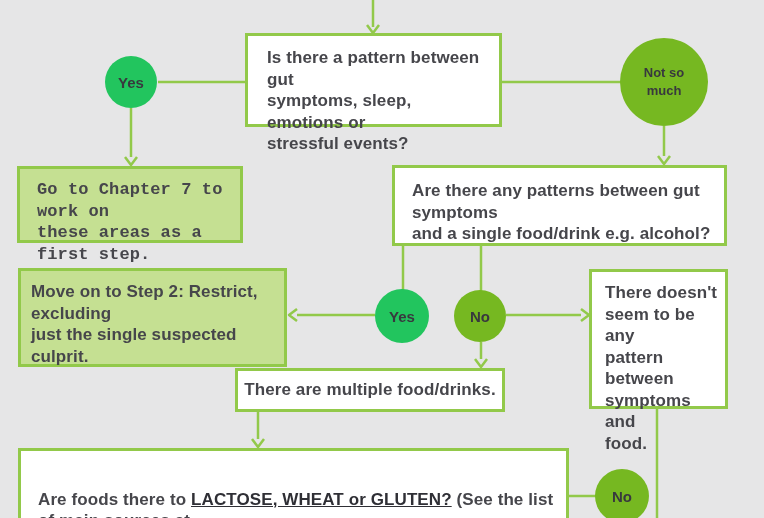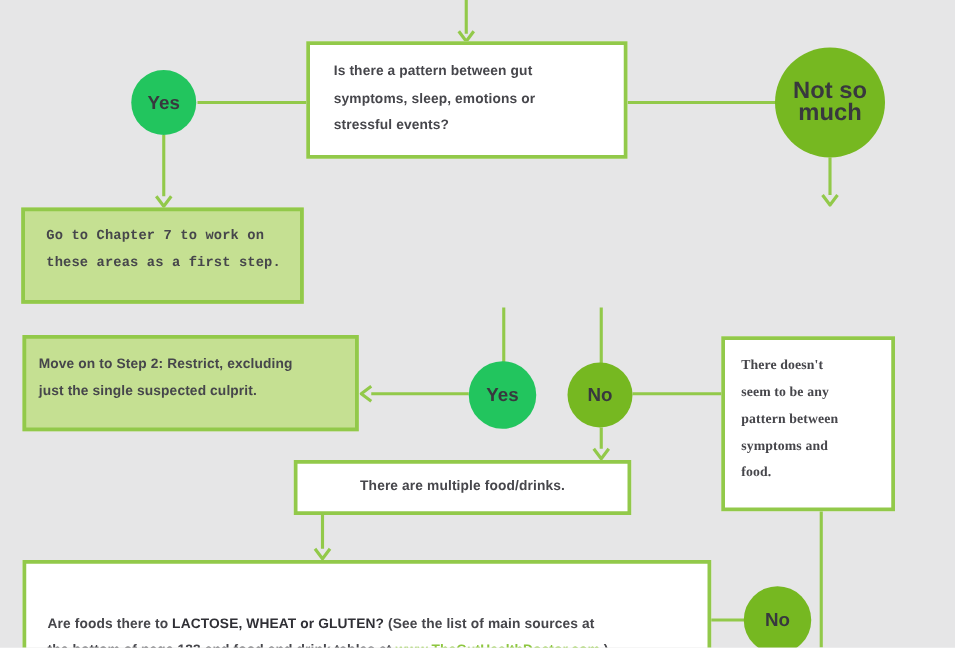--- a/index.html
+++ b/index.html
@@ -10,46 +10,46 @@
     overflow:hidden;
     font-family:"Liberation Sans", sans-serif;
   }
   #connectors{position:absolute;left:0;top:0;z-index:0;}
   #connectors path, #connectors polyline{
     fill:none;stroke:#92c94a;stroke-width:2.5;stroke-linejoin:round;
   }
   .box{
     position:absolute;z-index:1;box-sizing:border-box;
     border:3px solid #92c94a;background:#ffffff;
-    font-weight:bold;font-size:11px;line-height:21.5px;
+    font-weight:bold;font-size:17px;line-height:21.5px;
     color:#46464b;white-space:pre-line;letter-spacing:0.1px;
   }
   .box.green{background:#c5e092;}
   .box.center{display:flex;align-items:center;justify-content:center;text-align:left;}
   .circle{
     position:absolute;z-index:1;border-radius:50%;
     display:flex;align-items:center;justify-content:center;
     font-weight:bold;color:#38383e;text-align:center;
     white-space:pre-line;
   }
   .circle.pink{background:#22c55e;}
   .circle.green{background:#76b821;}
   #c-yes1{left:105px;top:56px;width:52px;height:52px;font-size:15px;}
-  #c-nsm{left:620px;top:38px;width:88px;height:88px;font-size:19px;line-height:18px;}
+  #c-nsm{left:620px;top:38px;width:88px;height:88px;font-size:13px;line-height:18px;}
   #c-yes2{left:375px;top:289px;width:54px;height:54px;font-size:15px;}
   #c-no1{left:454px;top:290px;width:52px;height:52px;font-size:15px;}
   #c-no2{left:595px;top:469px;width:54px;height:54px;font-size:15px;}
   #b-qpattern{left:245px;top:33px;width:257px;height:94px;padding:11px 14px 0 19px;}
   #b-chapter7{left:17px;top:166px;width:226px;height:77px;padding:10px 10px 0 17px;font-family:Liberation Mono, monospace;}
   #b-qsingle{left:392px;top:165px;width:335px;height:81px;padding:12px 12px 0 17px;}
-  #b-step2{left:18px;top:268px;width:269px;height:77px;padding:10px 6px 0 10px;}
-  #b-nopattern{left:577px;top:269px;width:139px;height:140px;padding:10px 6px 0 13px;font-family:Liberation Serif, serif;}
+  #b-step2{left:18px;top:268px;width:269px;height:99px;padding:10px 6px 0 10px;}
+  #b-nopattern{left:589px;top:269px;width:139px;height:140px;padding:10px 6px 0 13px;}
   #b-multiple{left:235px;top:368px;width:270px;height:44px;padding:0 4px;}
   #b-qcommon{left:18px;top:448px;width:551px;height:85px;padding:16px 10px 0 17px;}
-  .em{color:#2f2f35;font-weight:bold;}
+  .em{color:#2f2f35;font-weight:bold;text-decoration:underline;}
   .link{color:#8dc63f;text-decoration:none;font-weight:bold;cursor:pointer;}
 </style>
 </head>
 <body>
 
 <div id="screen">
 
   <svg id="connectors" width="764" height="518" viewBox="0 0 764 518">
     <g>
       <path d="M373 0 V27"></path>
@@ -104,20 +104,22 @@
 stressful events?</div>
 
   <div class="circle pink" id="c-yes1">Yes</div>
 
   <div class="circle green" id="c-nsm">Not so
 much</div>
 
   <div class="box green" id="b-chapter7">Go to Chapter 7 to work on
 these areas as a first step.</div>
 
+  <div class="box" id="b-qsingle">Are there any patterns between gut symptoms
+and a single food/drink e.g. alcohol?</div>
 
   <div class="circle pink" id="c-yes2">Yes</div>
 
   <div class="circle green" id="c-no1">No</div>
 
   <div class="box green" id="b-step2">Move on to Step 2: Restrict, excluding
 just the single suspected culprit.</div>
 
   <div class="box" id="b-nopattern">There doesn't
 seem to be any

